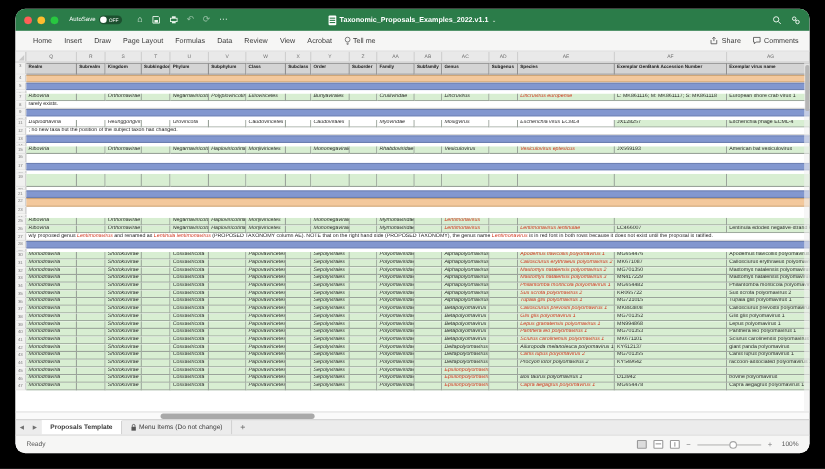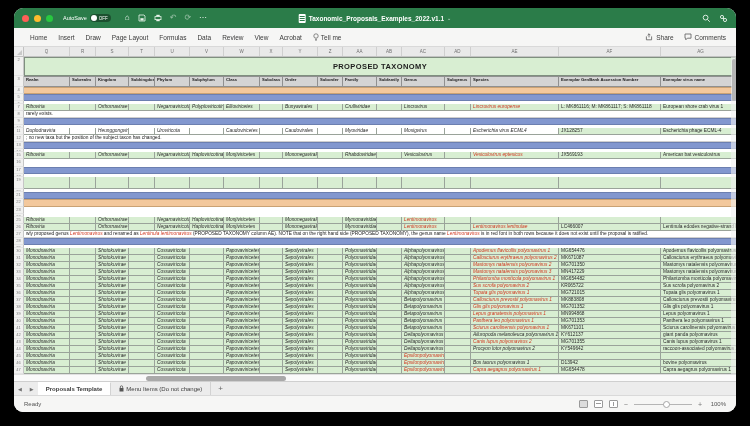--- a/index.html
+++ b/index.html
@@ -197,24 +197,20 @@
         <div class="colh" style="width: 34px;">AA</div>
         <div class="colh" style="width: 25px;">AB</div>
         <div class="colh" style="width: 43px;">AC</div>
         <div class="colh" style="width: 26px;">AD</div>
         <div class="colh" style="width: 88px;">AE</div>
         <div class="colh" style="width: 102px;">AF</div>
         <div class="colh" style="width: 80px;">AG</div>
       </div>
 
     <div class="grid" id="grid">
-        <div class="row r-banner">
-          <div class="gutter">2</div>
-          <div class="banner-cell">PROPOSED TAXONOMY</div>
-        </div>
         <div class="row r-header">
           <div class="gutter">3</div>
           <div class="hcell" style="width: 46px;">Realm</div>
           <div class="hcell" style="width: 26px;">Subrealm</div>
           <div class="hcell" style="width: 33px;">Kingdom</div>
           <div class="hcell" style="width: 26px;">Subkingdom</div>
           <div class="hcell" style="width: 35px;">Phylum</div>
           <div class="hcell" style="width: 34px;">Subphylum</div>
           <div class="hcell" style="width: 36px;">Class</div>
           <div class="hcell" style="width: 23px;">Subclass</div>

